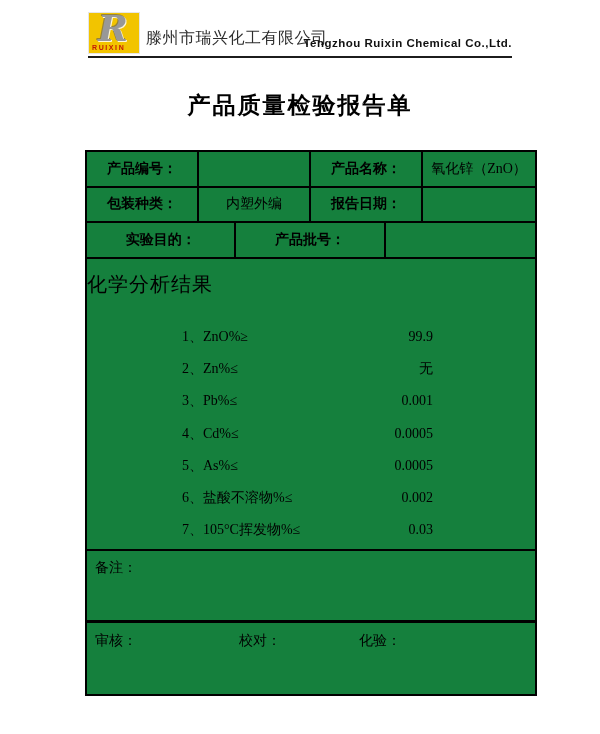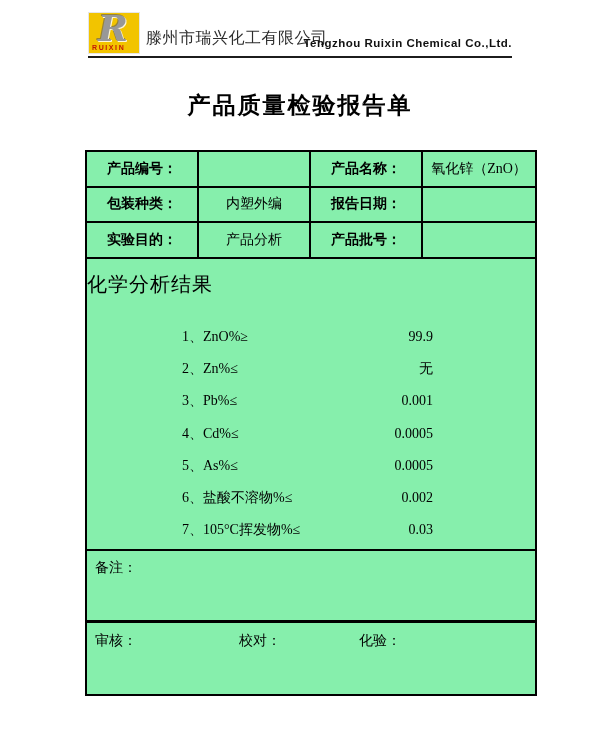--- a/index.html
+++ b/index.html
@@ -75,21 +75,21 @@
     font-weight: bold;
     letter-spacing: 2px;
   }
 
   
   .doc-table {
     position: absolute;
     left: 85px; top: 150px;
     width: 452px;
     border: 2px solid #000;
-    background: #86efac;
+    background: #15803d;
   }
   .info-row {
     display: flex;
     height: 35.5px;
     border-bottom: 2px solid #000;
   }
   .cell {
     flex: 1 1 25%;
     display: flex;
     align-items: center;
@@ -174,21 +174,20 @@
 
   <div class="info-row">
     <div class="cell label">包装种类：</div>
     <div class="cell value">内塑外编</div>
     <div class="cell label">报告日期：</div>
     <div class="cell value"></div>
   </div>
 
   <div class="info-row">
     <div class="cell label">实验目的：</div>
-    <div class="cell value">产品分析</div>
     <div class="cell label">产品批号：</div>
     <div class="cell value"></div>
   </div>
 
   <div class="analysis">
     <div class="analysis-title">化学分析结果</div>
     <div class="analysis-items">
       <div class="analysis-item">
         <span class="item-label">1、ZnO%≥</span>
         <span class="item-value">99.9</span>

